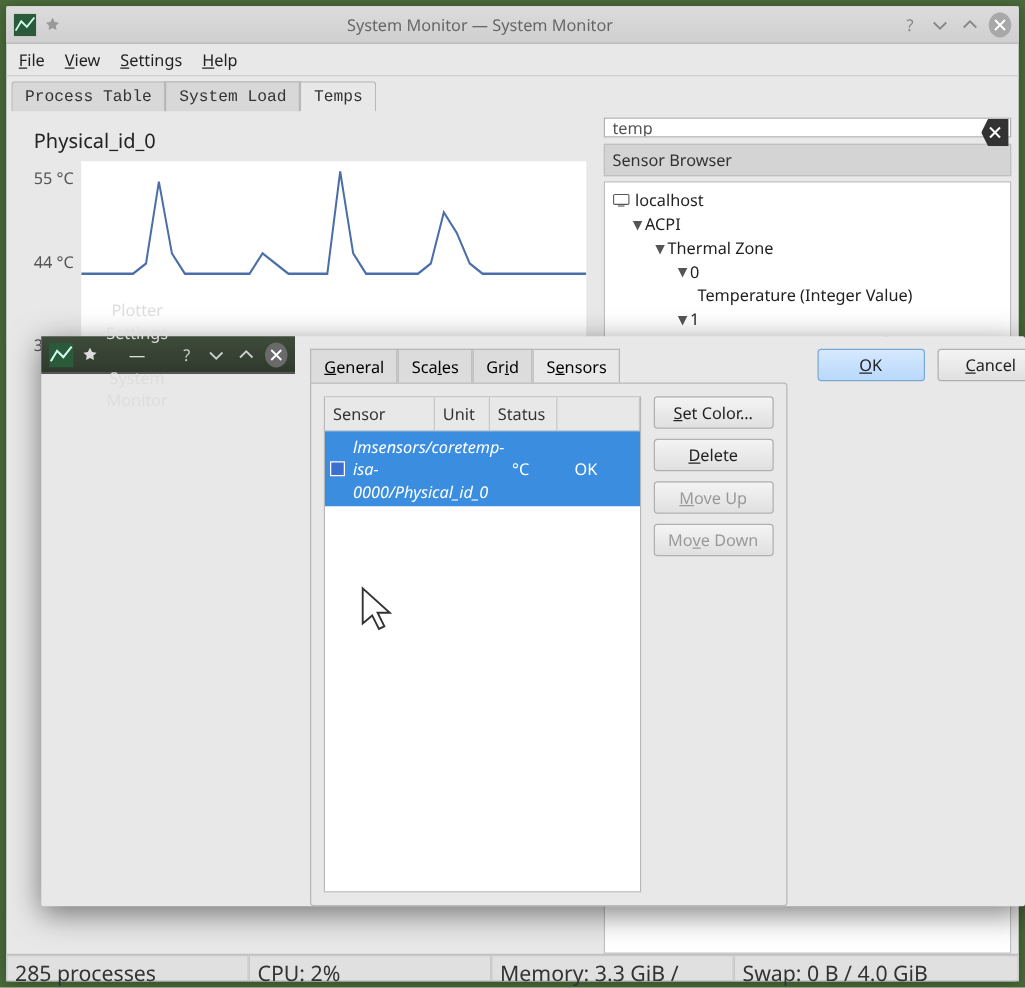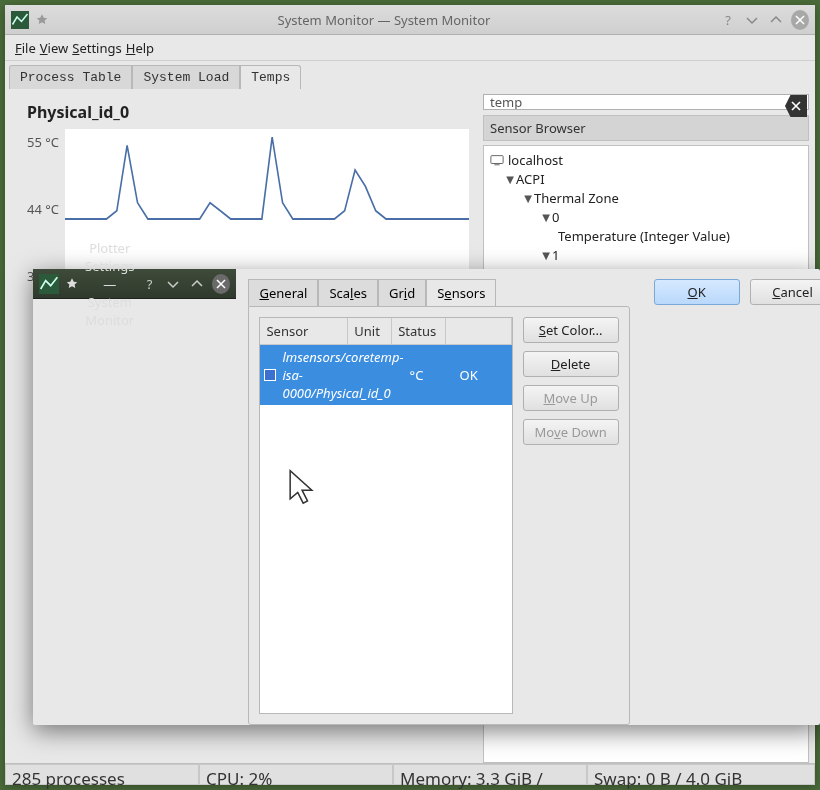--- a/index.html
+++ b/index.html
@@ -4,31 +4,31 @@
 <style>
   * { box-sizing: border-box; margin: 0; padding: 0; font-family: "Noto Sans", "DejaVu Sans", sans-serif; font-size: 13px; }
   body { width: 820px; height: 790px; background: #4a6b3a; position: relative; overflow: hidden; }
   .app-window { position: absolute; left: 5px; top: 5px; width: 810px; height: 780px; background: #e8e8e8; border-radius: 3px; box-shadow: 0 2px 10px rgba(0,0,0,0.3); display:flex; flex-direction:column; }
   .titlebar { height: 30px; display:flex; align-items:center; padding: 0 6px; background: linear-gradient(#dcdcdc,#cfcfcf); border-bottom: 1px solid #b0b0b0; }
   .titlebar .app-icon { width:18px; height:18px; margin-right:6px; }
   .titlebar .pin-icon { width:14px; height:14px; margin-right:6px; color:#999; }
   .titlebar .title { flex:1; text-align:center; color:#666; font-size:13px; }
   .titlebar .winbtn { width:18px; height:18px; margin-left:6px; display:flex; align-items:center; justify-content:center; color:#888; }
   .titlebar .close-circle { width:20px; height:20px; border-radius:50%; background:#a8a8a8; display:flex; align-items:center; justify-content:center; }
-  .menubar { height:26px; display:flex; align-items:center; padding: 0 10px; gap:4px; border-bottom:1px solid #d0d0d0; }
+  .menubar { height:26px; display:flex; align-items:center; padding: 0 10px; gap:16px; border-bottom:1px solid #d0d0d0; }
   .menubar span { color:#222; cursor:pointer; }
   .menubar span u { text-decoration: underline; }
   .tabstrip { display:flex; align-items:center; padding: 4px 4px 0 4px; gap:0; }
   .tabstrip .tab { padding:4px 10px; border:1px solid #b8b8b8; background:#d8d8d8; color:#333; border-bottom:none;font-family:Liberation Mono, monospace; }
   .tabstrip .tab.active { background:#e8e8e8; }
   .tabstrip .tab:first-child { border-top-left-radius:3px; }
   .tabstrip .tab.right { border-top-right-radius:3px;text-align:center; }
   .content-row { flex:1; display:flex; gap:6px; padding:0 6px 0 0; }
   .plot-pane { width:472px; padding:8px 0 0 8px; }
-  .plot-title { font-weight:bold; font-size:16px; margin:4px 0 6px 14px; color:#222; }
+  .plot-title { font-weight:normal; font-size:16px; margin:4px 0 6px 14px; color:#222; }
   .plot-area { position:relative; height:180px; display:flex; }
   .y-axis { width:52px; display:flex; flex-direction:column; justify-content:space-between; align-items:flex-end; font-size:11px; color:#555; padding:4px 6px 24px 0;}
   .chart-box { flex:1; background:#fff; border:none; position:relative; margin-right:8px; }
   .chart-svg { width:100%; height:100%; }
   .side-panel { flex:1; display:flex; flex-direction:column; gap:4px; padding-top:4px;}
   .search-row { position:relative; }
   .search-input { width:100%; height:16px; padding:3px 26px 3px 6px; border:1px solid #b0b0b0; background:#fff; color:#555; }
   .clear-btn { position:absolute; right:2px; top:2px; width:22px; height:22px; display:flex; align-items:center; justify-content:center; background:#333; color:#fff; border-radius:2px 0 0 2px; clip-path: polygon(25% 0, 100% 0, 100% 100%, 25% 100%, 0 50%);}
   .browser-title { background:#d4d4d4; border:1px solid #c0c0c0; padding:3px 6px; color:#333; }
   .tree { flex:1; background:#fff; border:1px solid #c0c0c0; padding:4px 2px; overflow:hidden; font-size:13px; color:#222;}

